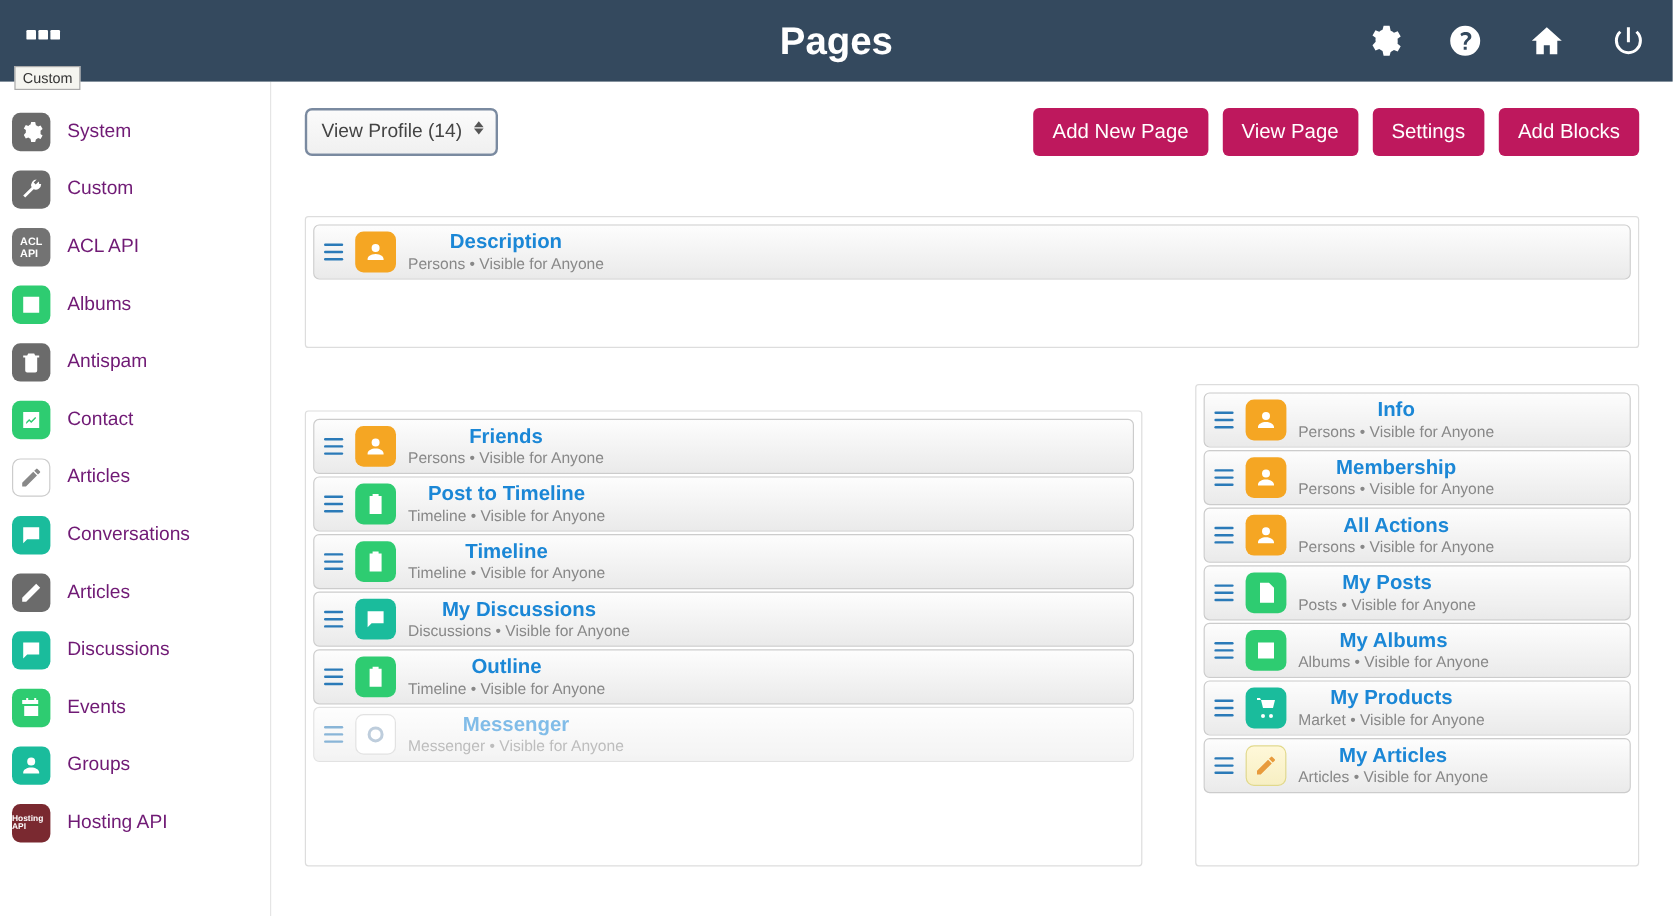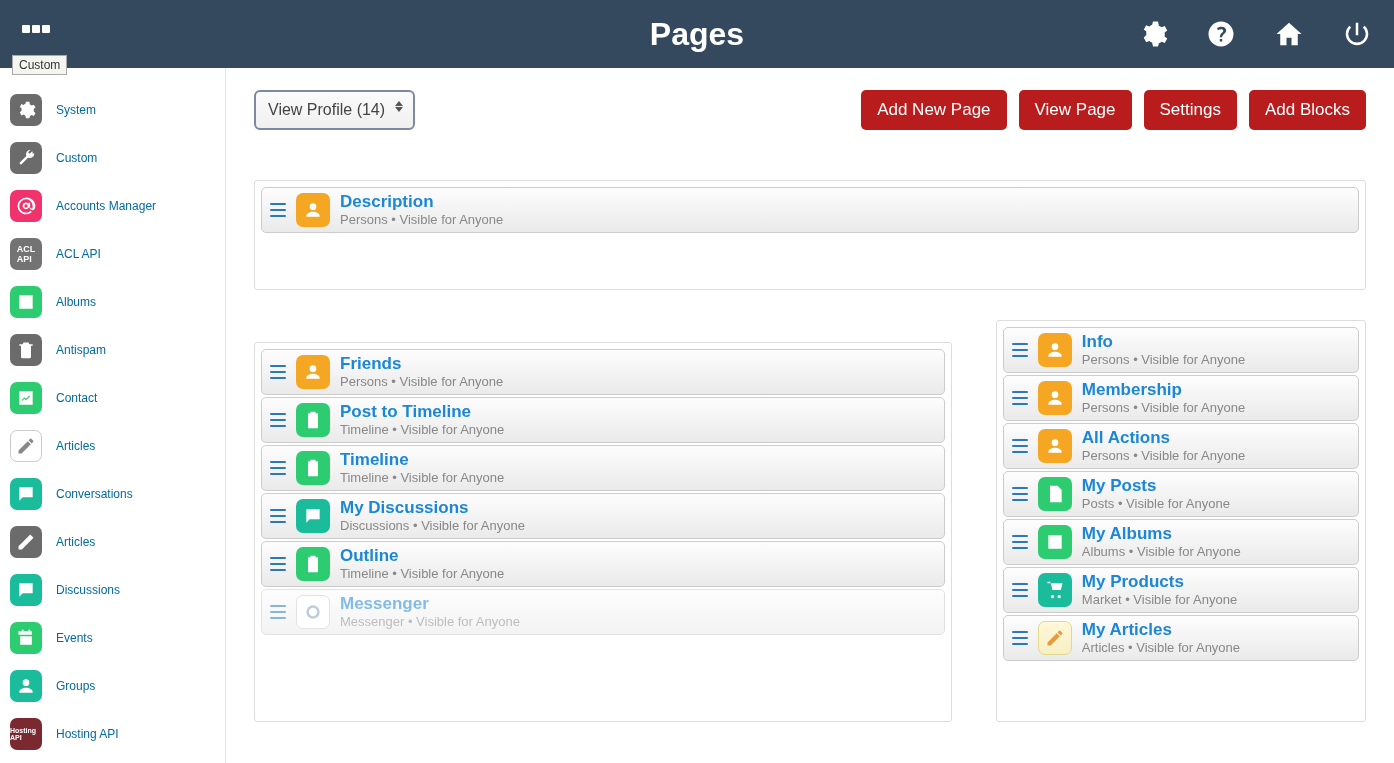--- a/index.html
+++ b/index.html
@@ -82,21 +82,21 @@
     display: flex;
     align-items: center;
     justify-content: center;
     flex-shrink: 0;
     color: #fff;
     font-size: 16px;
     font-weight: 600;
   }
   .sidebar-icon svg { width: 20px; height: 20px; fill: #fff; }
   .sidebar-icon-border svg { fill: #888; }
-  .sidebar-label { color: #0369a1; font-size: 12px; }
+  .sidebar-label { color: #701a75; font-size: 16px; }
 
   .ic-grey { background: #6b6b6b; }
   .ic-pink { background: #f0326d; }
   .ic-maroon { background: #737373; }
   .ic-green { background: #2ecc71; }
   .ic-border { background: #fff; border: 1px solid #ccc; }
   .ic-teal { background: #1abc9c; }
   .ic-darkred { background: #7a2930; color:#fff; font-size:7px; }
 
   
@@ -134,21 +134,21 @@
     content: "";
     position: absolute;
     right: 10px; top: 50%;
     width: 0; height: 0;
     border-left: 4px solid transparent;
     border-right: 4px solid transparent;
     border-bottom: 5px solid #555;
     transform: translateY(-9px);
   }
   .btn {
-    background: #b91c1c;
+    background: #be185d;
     color: #fff;
     border: none;
     border-radius: 5px;
     padding: 10px 16px;
     font-size: 17px;
     cursor: pointer;
   }
   .spacer { flex: 1; }
 
   
@@ -190,21 +190,21 @@
   .block-icon svg { width: 20px; height: 20px; fill: #fff; }
   .bi-orange { background: #f5a623; }
   .bi-green { background: #2ecc71; }
   .bi-teal { background: #1abc9c; }
   .bi-border { background: #fff; border: 1px solid #ccc; }
   .bi-border svg { fill: #8aa6c1; }
   .bi-yellow { background: linear-gradient(#fff8d9,#f7efc3); border:1px solid #e2d98a; }
   .bi-yellow svg { fill: #e89b3c; }
   .block-title { color: #1b87d6; font-weight: 600; font-size: 17px; line-height:1.1; }
   .block-sub { color: #888; font-size: 13px; }
-  .block-text { display:flex; flex-direction:column; }
+  .block-text { display:flex; flex-direction:column;text-align:center; }
 </style>
 </head>
 <body>
 
 <svg width="0" height="0" style="position:absolute">
   <symbol id="i-gear" viewBox="0 0 24 24">
       <path d="M12 8a4 4 0 1 0 0 8 4 4 0 0 0 0-8zm9.4 4a7.6 7.6 0 0 0-.1-1.3l2.1-1.6-2-3.5-2.5 1a7.7 7.7 0 0 0-2.2-1.3L16 2H12l-.7 2.6a7.7 7.7 0 0 0-2.2 1.3l-2.5-1-2 3.5 2.1 1.6a7.6 7.6 0 0 0 0 2.6L4.6 15l2 3.5 2.5-1c.7.5 1.4 1 2.2 1.3L12 22h4l.7-2.6c.8-.3 1.5-.8 2.2-1.3l2.5 1 2-3.5-2.1-1.6c.1-.4.1-.9.1-1.3z"></path>
     </symbol>
   <symbol id="i-help" viewBox="0 0 24 24">
       <path d="M12 2a10 10 0 1 0 0 20 10 10 0 0 0 0-20zm1 16h-2v-2h2v2zm1.6-6.3c-.6.6-1 1-1.3 1.5-.2.4-.3.9-.3 1.4h-2c0-.9.2-1.6.5-2.1.3-.5.8-1.1 1.5-1.7.5-.4.8-.8.8-1.3 0-.8-.6-1.3-1.7-1.3-.9 0-1.8.3-2.5.8l-.8-1.6c1-.8 2.2-1.2 3.5-1.2 2.4 0 3.8 1.2 3.8 3 0 1.1-.5 2-1.5 2.5z"></path>
@@ -297,28 +297,20 @@
       </div>
       <div class="sidebar-item">
         <div class="sidebar-icon ic-grey">
           <svg>
             <use href="#i-wrench"></use>
           </svg>
         </div>
         <span class="sidebar-label">Custom</span>
       </div>
       <div class="sidebar-item">
-        <div class="sidebar-icon ic-pink">
-          <svg>
-            <use href="#i-at"></use>
-          </svg>
-        </div>
-        <span class="sidebar-label">Accounts Manager</span>
-      </div>
-      <div class="sidebar-item">
         <div class="sidebar-icon ic-maroon" style="font-size: 9px; line-height: 10px;">ACL<br>API</div>
         <span class="sidebar-label">ACL API</span>
       </div>
       <div class="sidebar-item">
         <div class="sidebar-icon ic-green">
           <svg>
             <use href="#i-image"></use>
           </svg>
         </div>
         <span class="sidebar-label">Albums</span>

